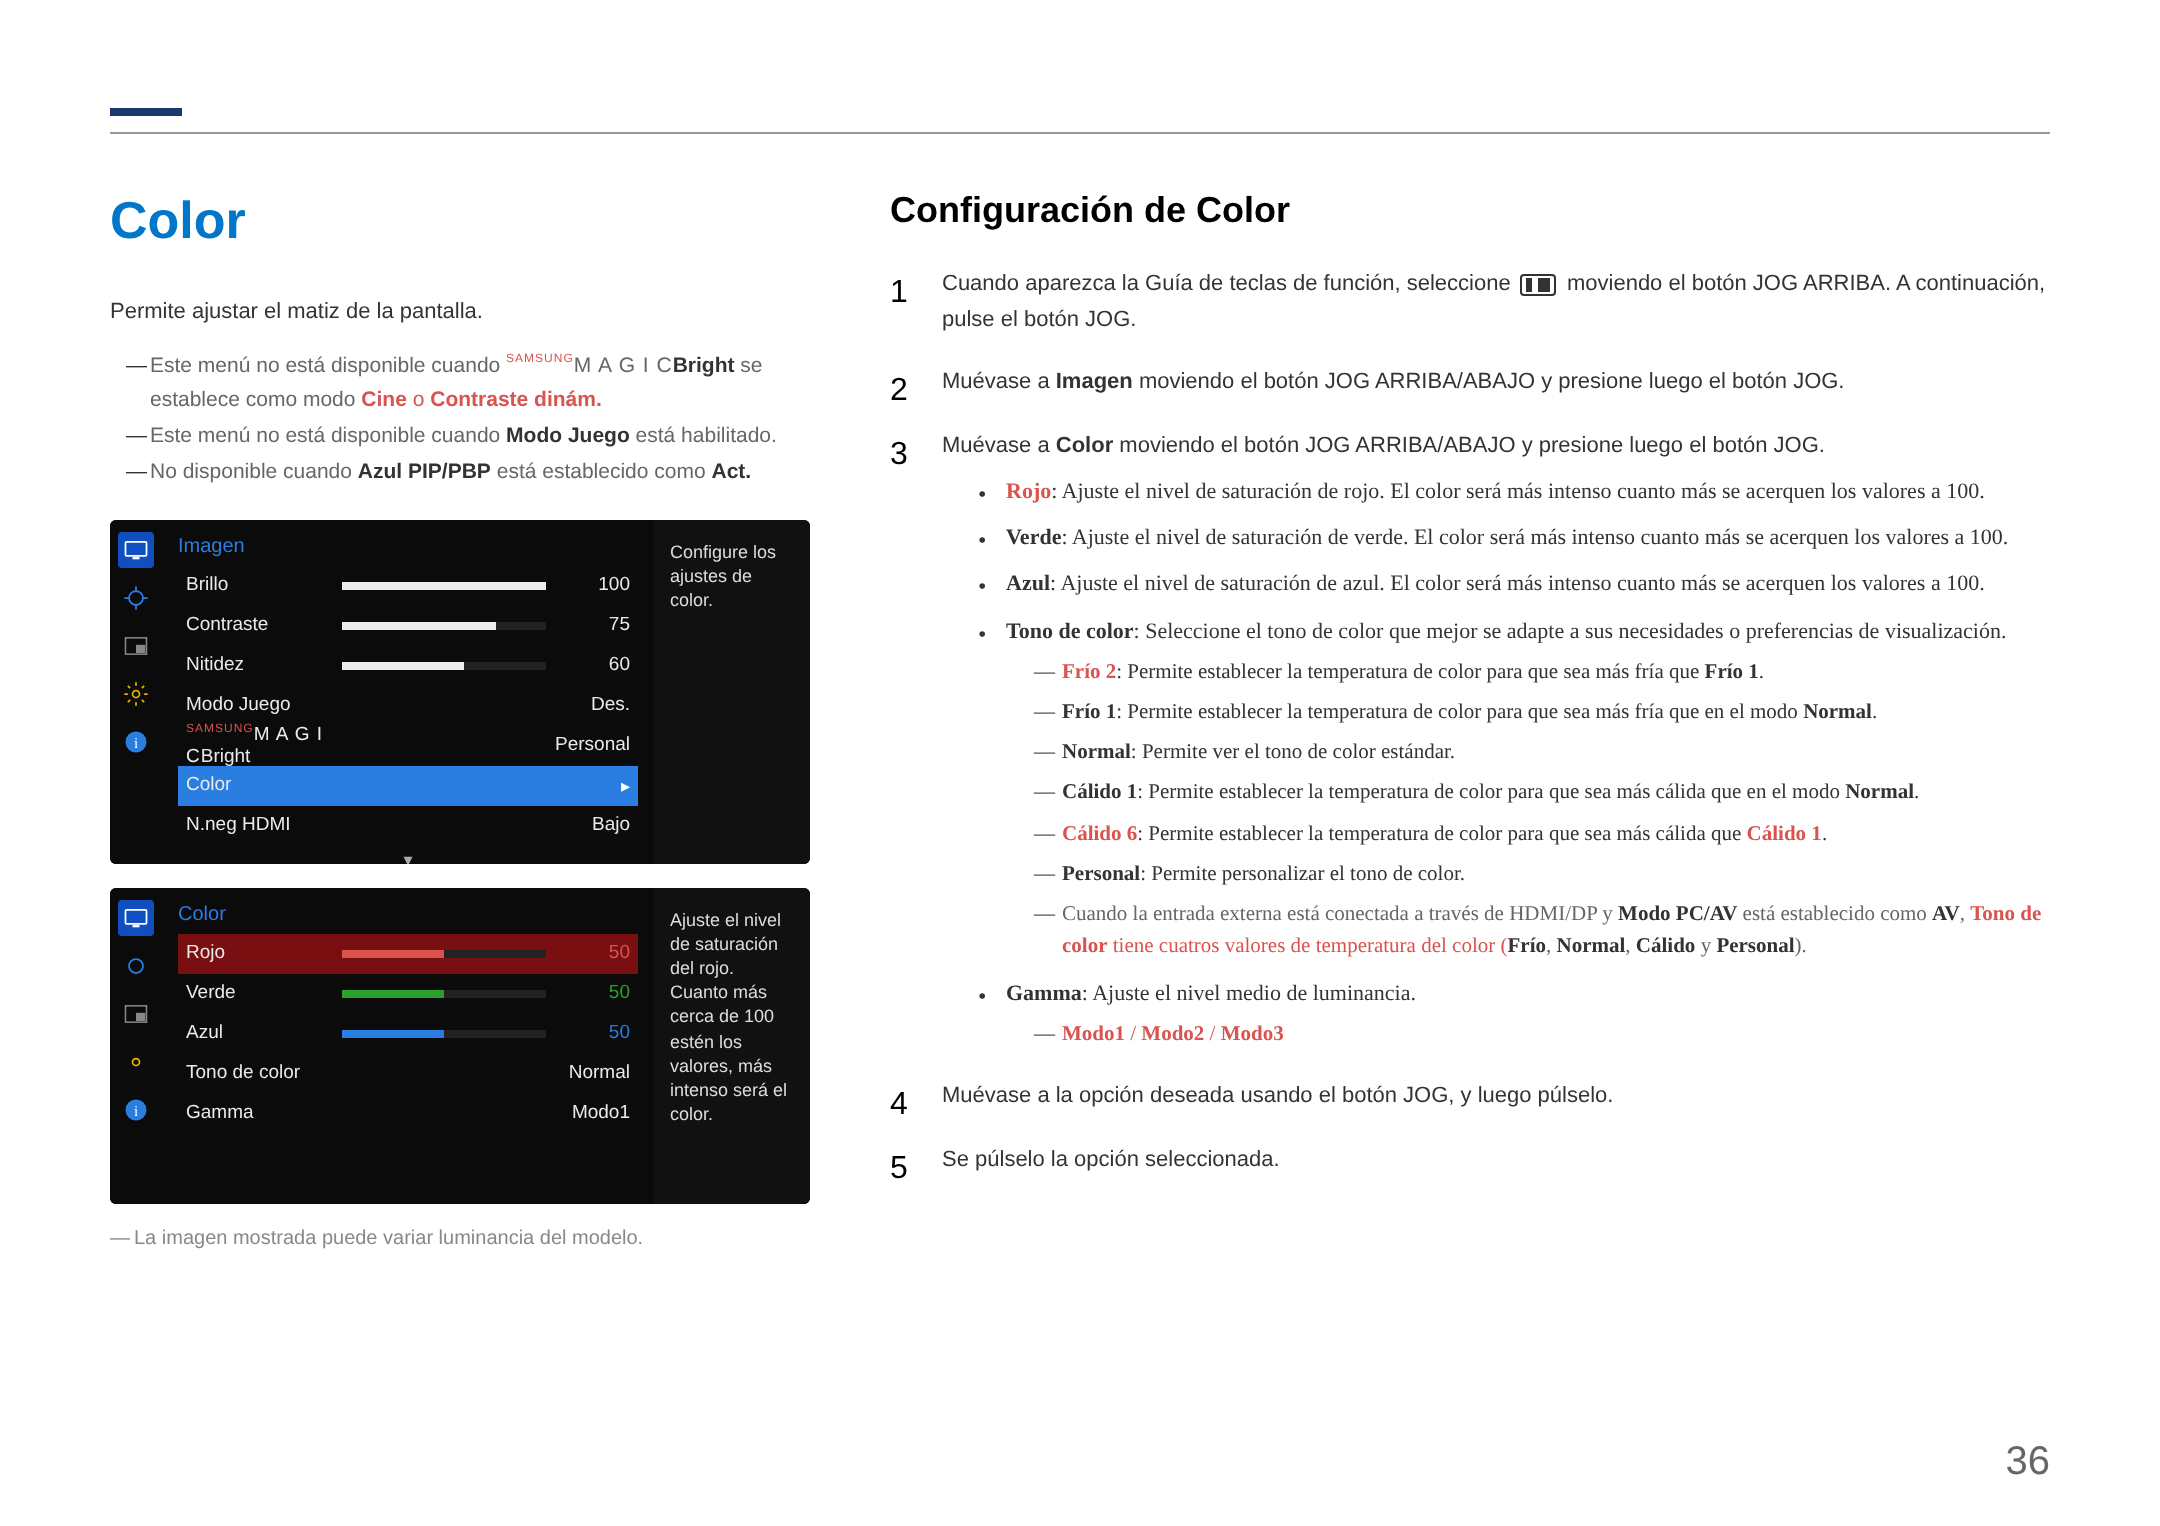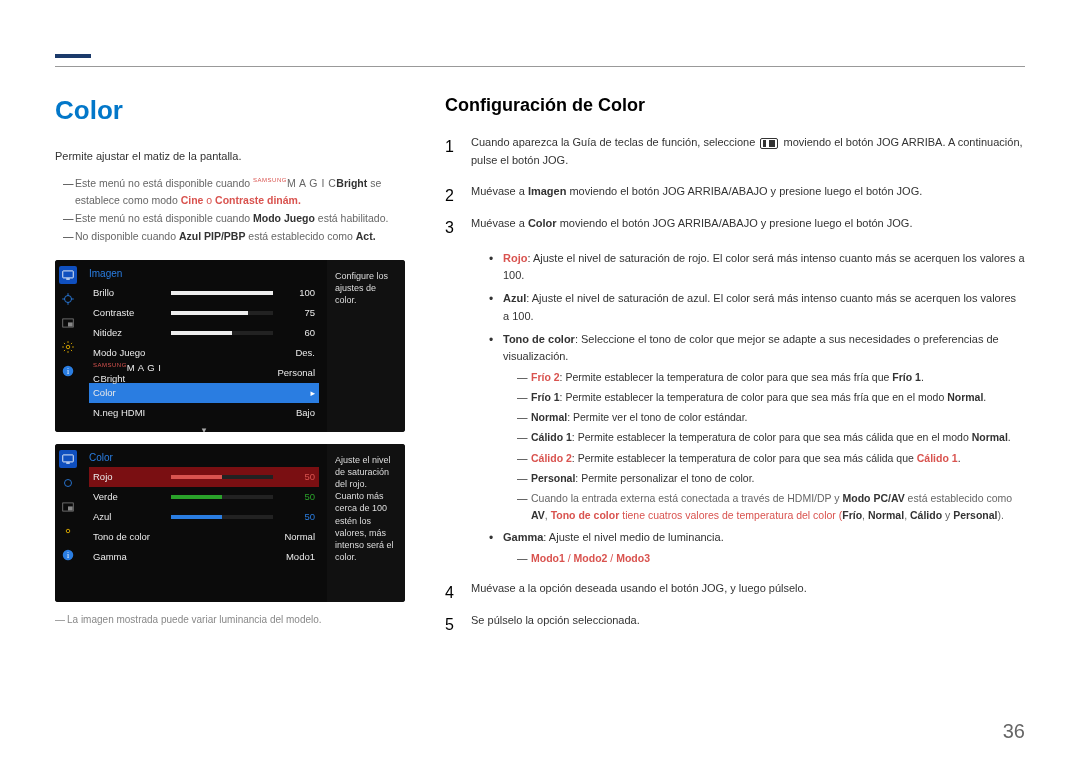--- a/index.html
+++ b/index.html
@@ -37,21 +37,21 @@
   .osd-bar { flex:1; height:4px; background:#222; position:relative; margin-right:10px; }
   .osd-bar-fill { position:absolute; left:0; top:0; bottom:0; background:#eee; }
   .osd-val { width:32px; text-align:right; font-size:9.5px; }
   .osd-row .chev { width:10px; text-align:right; color:#fff; font-size:9px; }
   .osd-down { text-align:center; color:#aaa; font-size:9px; margin-top:2px; }
 
   
   ol.steps { list-style:none; counter-reset:step; padding:0; }
   ol.steps > li { counter-increment:step; position:relative; padding-left:26px; margin-bottom:14px; font-size:11px; line-height:1.6; }
   ol.steps > li:before { content:counter(step); position:absolute; left:0; top:0; font-size:16px; color:#000; }
-  ul.bullets { list-style:none; padding-left:18px; margin-top:18px; }
+  ul.bullets { list-style:none; padding-left:18px; margin-top:6px;font-family:Liberation Serif, serif; }
   ul.bullets > li { position:relative; padding-left:14px; margin-bottom:6px; font-size:11px; line-height:1.55; }
   ul.bullets > li:before { content:"•"; position:absolute; left:0; top:0; color:#333; font-size:12px; }
   ul.dashes { list-style:none; padding-left:14px; margin-top:4px; }
   ul.dashes > li { position:relative; padding-left:14px; margin-bottom:4px; font-size:10.5px; line-height:1.55; }
   ul.dashes > li:before { content:"―"; position:absolute; left:0; top:0; color:#333; }
   .jog-icon { display:inline-block; vertical-align:middle; width:18px; height:11px; border:1.4px solid #333; border-radius:2px; position:relative; margin:0 2px; background:#fff; }
   .jog-icon:before, .jog-icon:after { content:""; position:absolute; top:1px; bottom:1px; width:3px; background:#333; }
   .jog-icon:before { left:2px; } .jog-icon:after { right:2px; }
   .jog-icon i { position:absolute; left:7.5px; top:1px; bottom:1px; width:3px; background:#333; }
 
@@ -244,28 +244,29 @@
       <li>
         <span>Cuando aparezca la Guía de teclas de función, seleccione </span><span class="jog-icon"><i></i></span><span> moviendo el botón JOG ARRIBA. A continuación, pulse el botón JOG.</span>
       </li>
       <li>
         <span>Muévase a </span><span class="bold">Imagen</span><span> moviendo el botón JOG ARRIBA/ABAJO y presione luego el botón JOG.</span>
       </li>
       <li>
         <span>Muévase a </span><span class="bold">Color</span><span> moviendo el botón JOG ARRIBA/ABAJO y presione luego el botón JOG.</span>
         <ul class="bullets">
           <li><span class="accent">Rojo</span><span>: Ajuste el nivel de saturación de rojo. El color será más intenso cuanto más se acerquen los valores a 100.</span></li>
+          <li><span class="bold">Verde</span><span>: Ajuste el nivel de saturación de verde. El color será más intenso cuanto más se acerquen los valores a 100.</span></li>
           <li><span class="bold">Azul</span><span>: Ajuste el nivel de saturación de azul. El color será más intenso cuanto más se acerquen los valores a 100.</span></li>
           <li><span class="bold">Tono de color</span><span>: Seleccione el tono de color que mejor se adapte a sus necesidades o preferencias de visualización.</span>
             <ul class="dashes">
               <li><span class="accent">Frío 2</span><span>: Permite establecer la temperatura de color para que sea más fría que </span><span class="bold">Frío 1</span><span>.</span></li>
               <li><span class="bold">Frío 1</span><span>: Permite establecer la temperatura de color para que sea más fría que en el modo </span><span class="bold">Normal</span><span>.</span></li>
               <li><span class="bold">Normal</span><span>: Permite ver el tono de color estándar.</span></li>
               <li><span class="bold">Cálido 1</span><span>: Permite establecer la temperatura de color para que sea más cálida que en el modo </span><span class="bold">Normal</span><span>.</span></li>
-              <li><span class="accent">Cálido 2</span><span>: Permite establecer la temperatura de color para que sea más cálida que </span><span class="accent">Cálido 1</span><span>.</span></li>
+              <li><span class="accent">Cálido 6</span><span>: Permite establecer la temperatura de color para que sea más cálida que </span><span class="accent">Cálido 1</span><span>.</span></li>
               <li><span class="bold">Personal</span><span>: Permite personalizar el tono de color.</span></li>
               <li style="color:#666;">
                 <span>Cuando la entrada externa está conectada a través de HDMI/DP y </span><span class="bold">Modo PC/AV</span><span> está establecido como </span><span class="bold">AV</span><span>, </span><span class="accent">Tono de color</span><span class="accent-plain"> tiene cuatros valores de temperatura del color (</span><span class="bold">Frío</span><span>, </span><span class="bold">Normal</span><span>, </span><span class="bold">Cálido</span><span> y </span><span class="bold">Personal</span><span>).</span>
               </li>
             </ul>
           </li>
           <li><span class="bold">Gamma</span><span>: Ajuste el nivel medio de luminancia.</span>
             <ul class="dashes">
               <li><span class="accent">Modo1</span><span class="accent-plain"> / </span><span class="accent">Modo2</span><span class="accent-plain"> / </span><span class="accent">Modo3</span></li>
             </ul>

